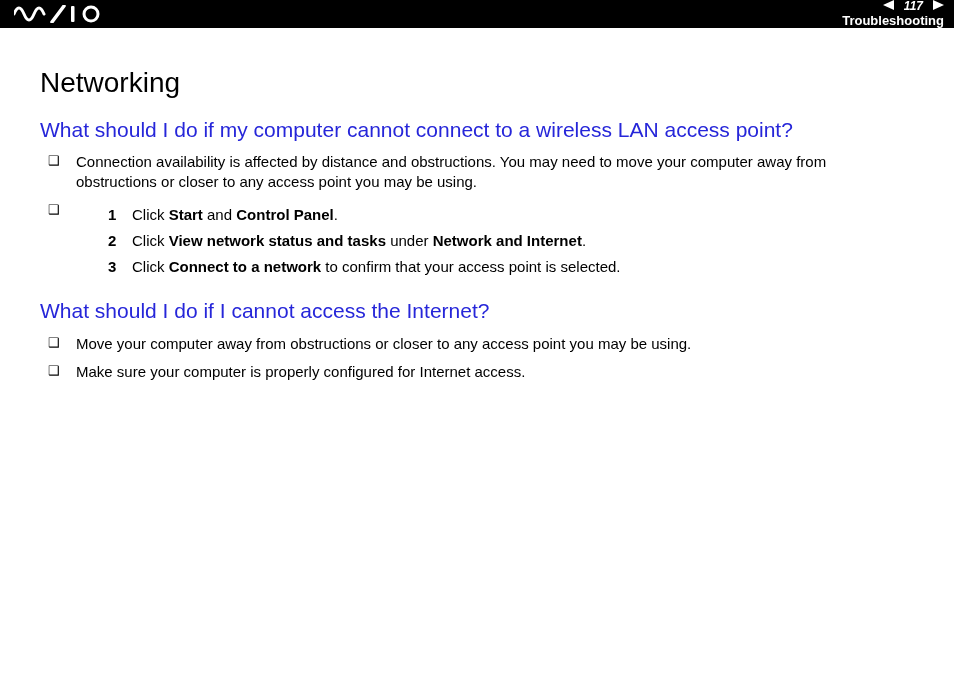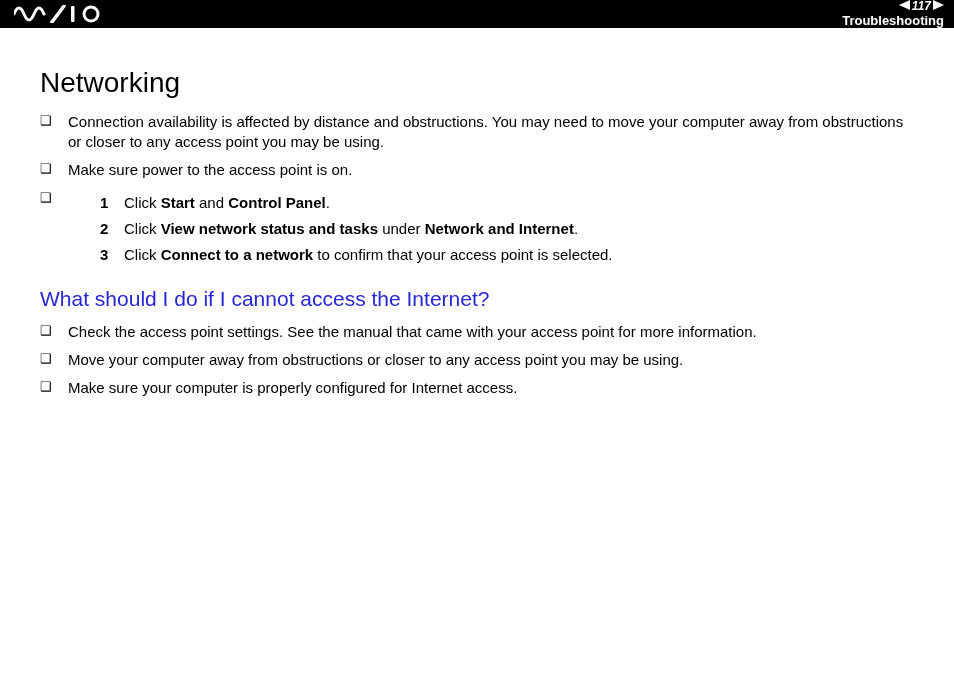--- a/index.html
+++ b/index.html
@@ -27,21 +27,21 @@
   .logo-svg { display:block; }
   .top-right {
     text-align: right;
     font-size: 11px;
     line-height: 1.1;
   }
   .page-nav {
     display: flex;
     align-items: center;
     justify-content: flex-end;
-    gap: 2px;
+    gap: 10px;
     font-weight: bold;
     font-style: italic;
     font-size: 12px;
   }
   .arrow { display:inline-block; }
   .section-label {
     font-weight: bold;
     font-size: 13px;
     margin-top: 1px;
   }
@@ -55,21 +55,21 @@
   }
   h2.question {
     color: #2626D9;
     font-size: 21px;
     font-weight: normal;
     margin: 14px 0 8px 0;
   }
   ul.bullets {
     list-style: none;
     padding: 0;
-    margin: 0;
+    margin: 8px;
   }
   ul.bullets > li {
     display: flex;
     align-items: flex-start;
     margin-bottom: 8px;
   }
   ul.bullets > li::before {
     content: "❑";
     color: #000;
     font-size: 13px;
@@ -132,27 +132,25 @@
       </span>
     </div>
     <div class="section-label">Troubleshooting</div>
   </div>
 </div>
 
 <div class="content">
 
   <h1 class="section-title">Networking</h1>
 
+  <h2 class="question">What should I do if my computer cannot connect to a wireless LAN access point?</h2>
 
   <ul class="bullets">
     <li>
       <div class="li-body">Connection availability is affected by distance and obstructions. You may need to move your computer away from obstructions or closer to any access point you may be using.</div>
-    </li>
-    <li>
-      <div class="li-body">Make sure power to the access point is on.</div>
     </li>
     <li>
       <div class="li-body">
         <ol class="steps">
           <li>
             <span class="num">1</span>
             <span class="step-body">
               <span>Click </span><b>Start</b><span> and </span><b>Control Panel</b><span>.</span>
             </span>
           </li>
@@ -170,23 +168,20 @@
           </li>
         </ol>
       </div>
     </li>
   </ul>
 
   <h2 class="question">What should I do if I cannot access the Internet?</h2>
 
   <ul class="bullets">
     <li>
-      <div class="li-body">Check the access point settings. See the manual that came with your access point for more information.</div>
-    </li>
-    <li>
       <div class="li-body">Move your computer away from obstructions or closer to any access point you may be using.</div>
     </li>
     <li>
       <div class="li-body">Make sure your computer is properly configured for Internet access.</div>
     </li>
   </ul>
 
 </div>
 
 </body></html>

